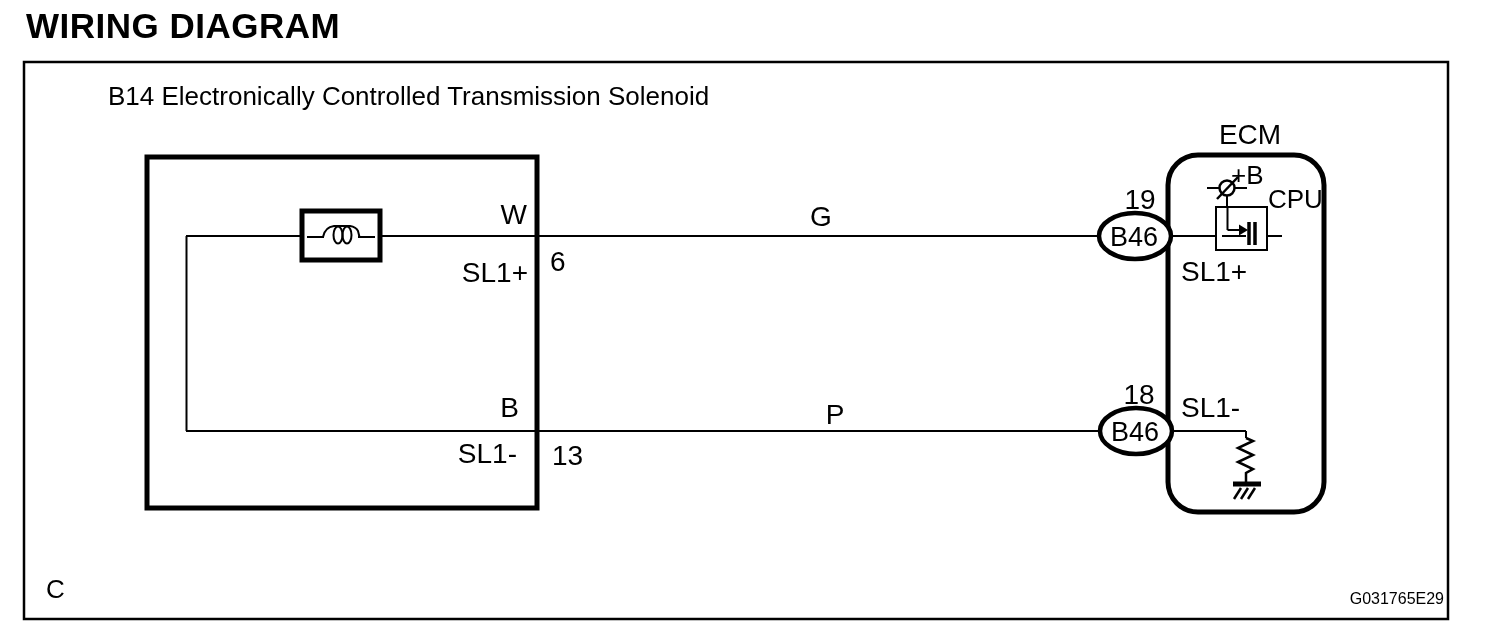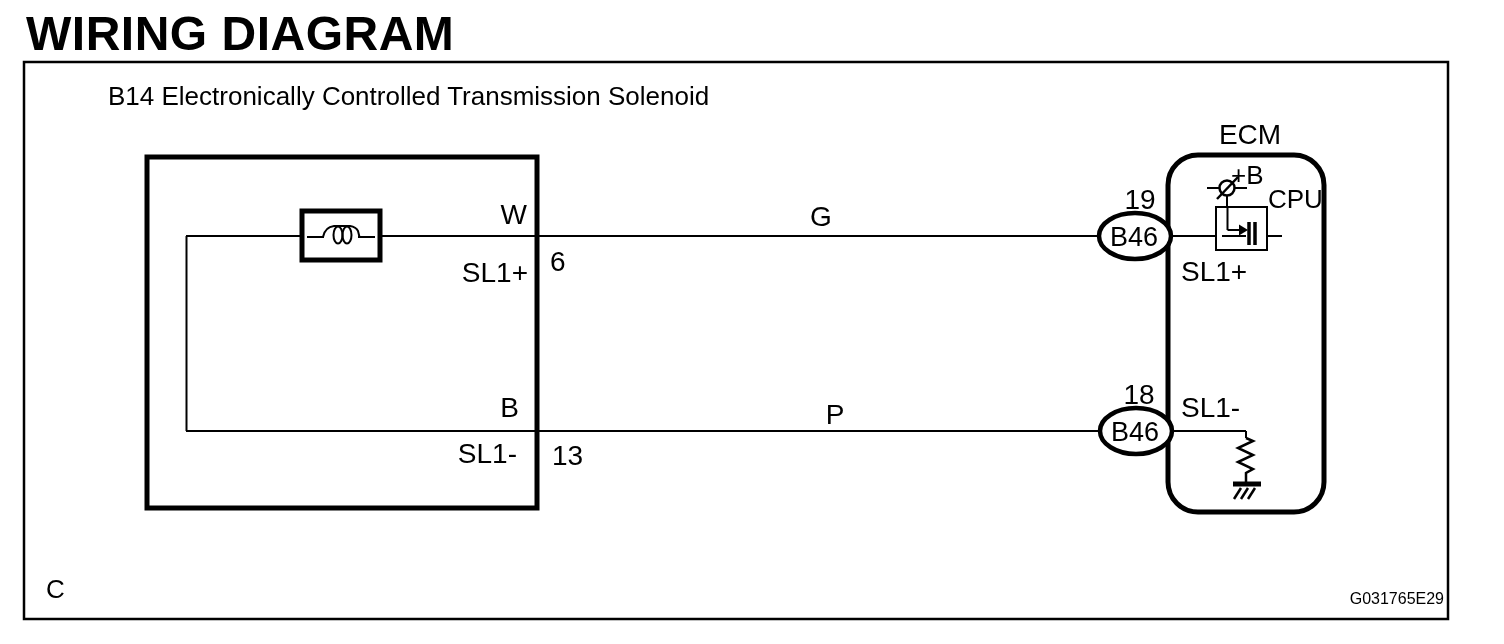--- a/index.html
+++ b/index.html
@@ -8,21 +8,21 @@
     background: #ffffff;
     position: relative;
     overflow: hidden;
     font-family: "Liberation Sans", sans-serif;
     color: #000;
   }
   h1.page-title {
     position: absolute;
     left: 26px; top: 6px;
     margin: 0;
-    font-size: 48px;
+    font-size: 35px;
     font-weight: bold;
     letter-spacing: 0.5px;
     font-family: "Liberation Sans", sans-serif;
   }
   svg.diagram-svg {
     position: absolute;
     left: 0; top: 0;
   }
   svg text {
     font-family: "Liberation Sans", sans-serif;

